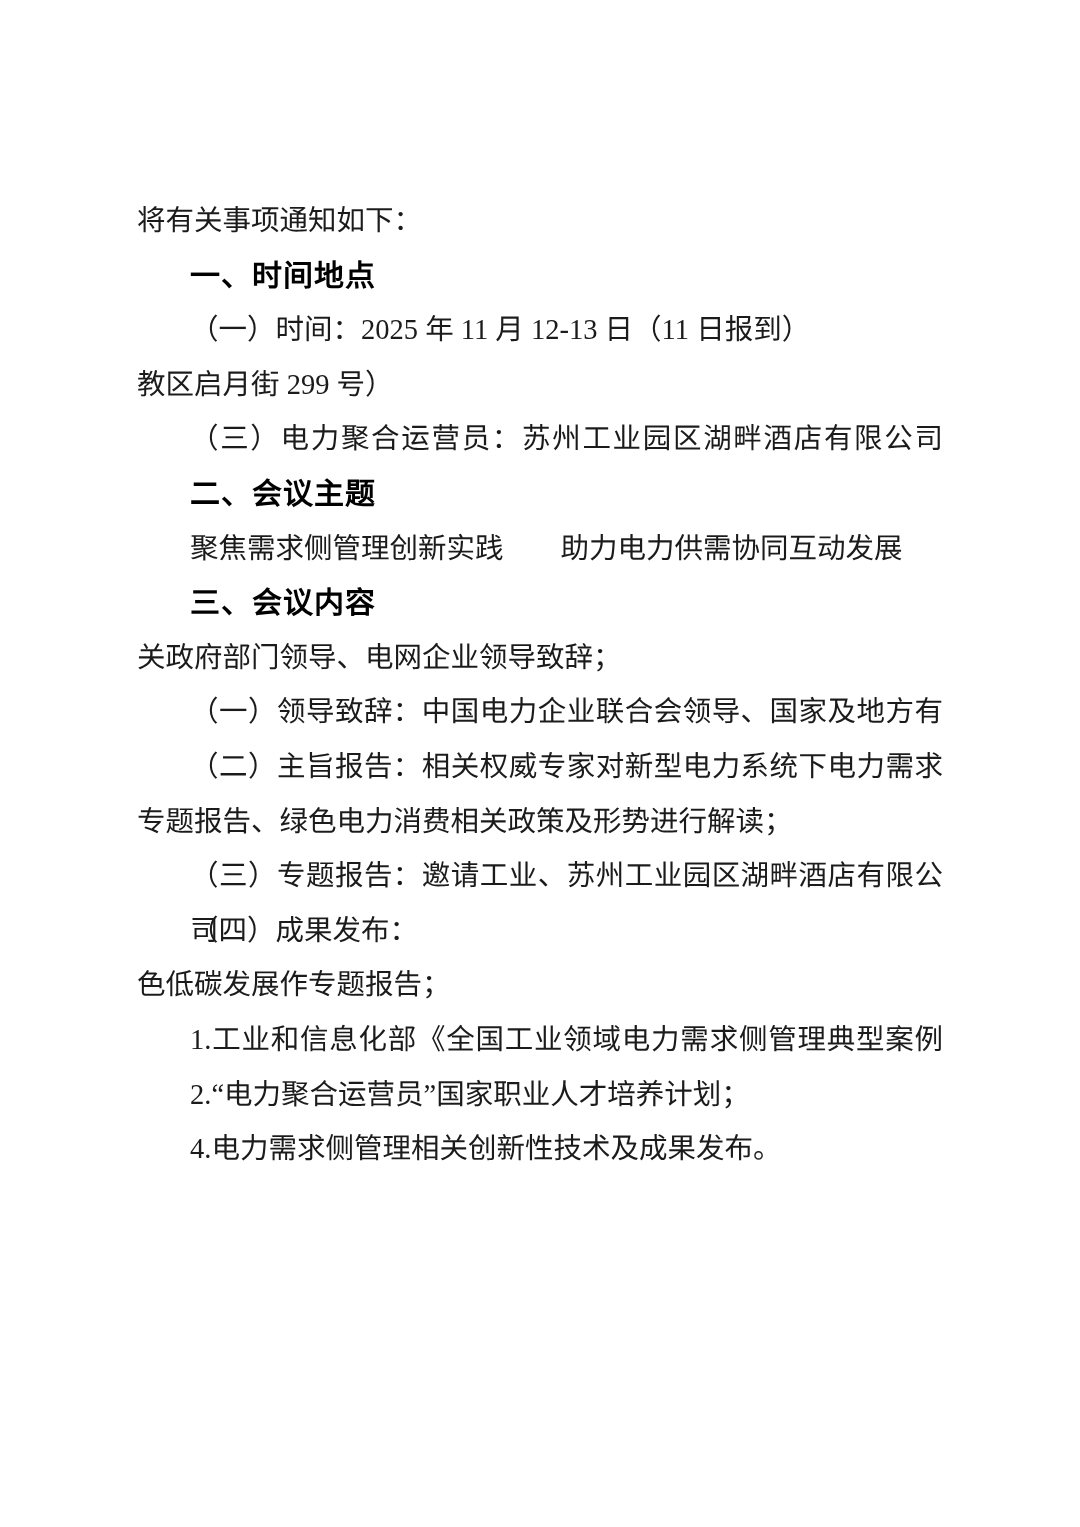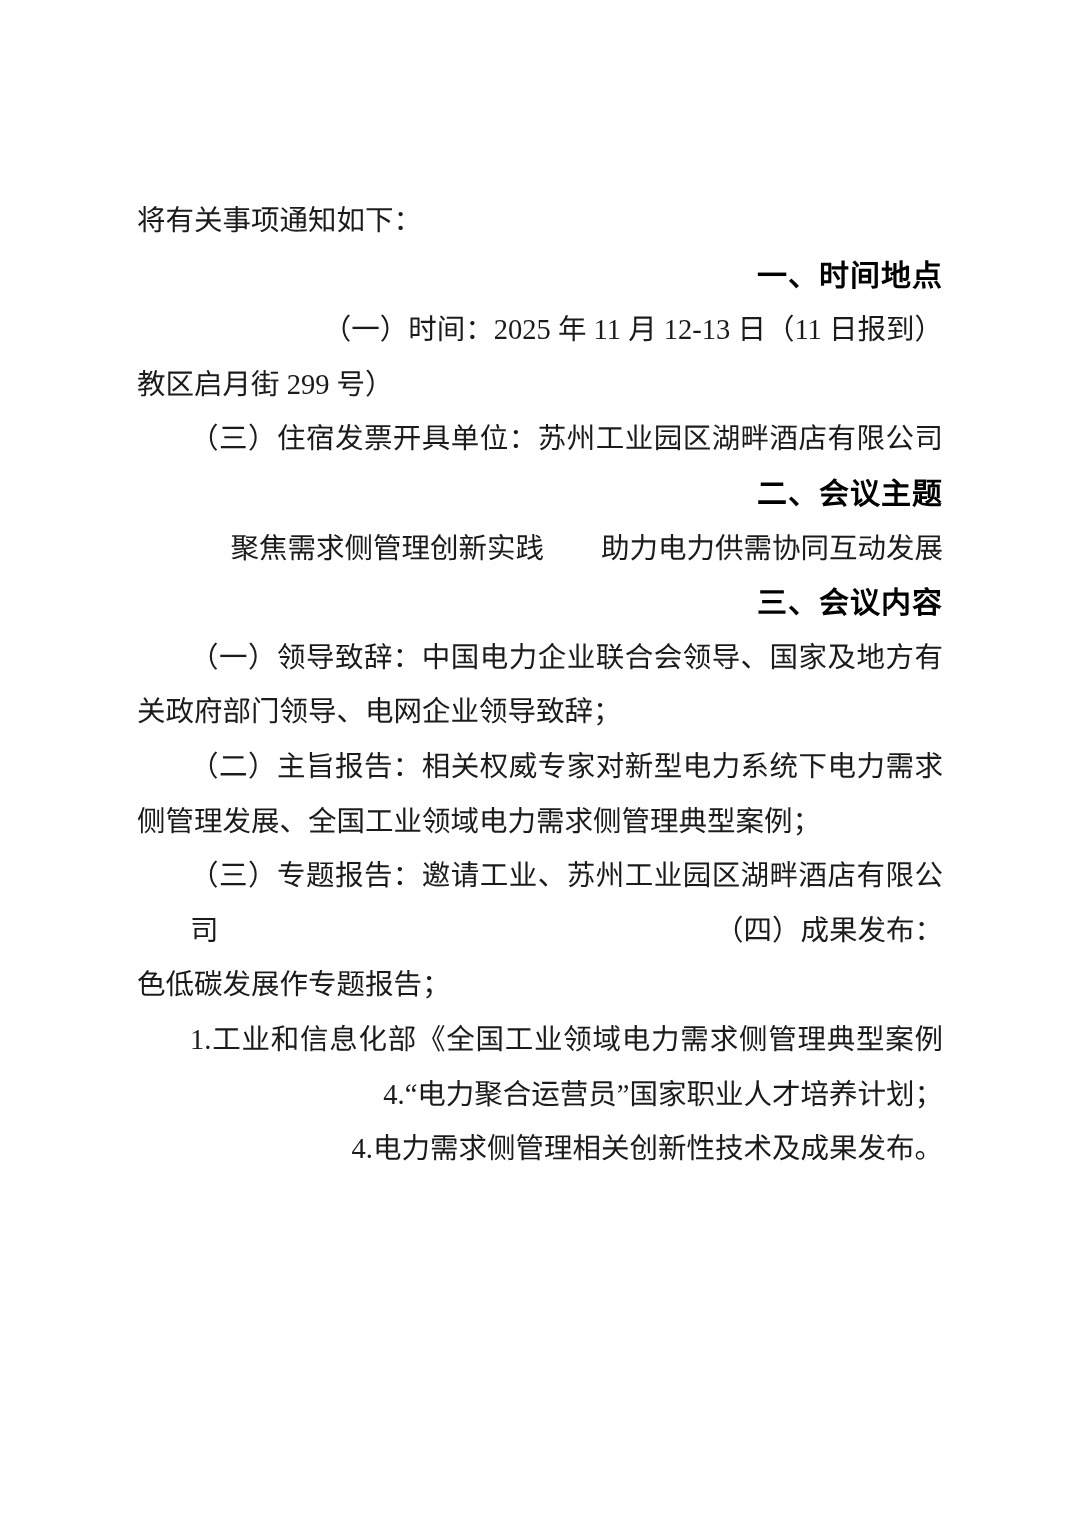--- a/index.html
+++ b/index.html
@@ -25,21 +25,20 @@
     height: 54.6px;
     line-height: 54.6px;
     font-size: 28.5px;
     font-family: "Liberation Serif", "DejaVu Serif", serif;
     color: #1b1b1b;
     text-align: left;
     white-space: nowrap;
   }
   .line.indent {
     padding-left: 53px;
-    text-align: right;
   }
   .line.heading {
     font-family: "Liberation Sans", "DejaVu Sans", sans-serif;
     font-weight: 700;
     font-size: 30px;
     color: #000000;
     letter-spacing: 1px;
   }
   .line.justify {
     white-space: normal;
@@ -60,29 +59,29 @@
 </style>
 </head>
 <body>
 
 <div class="page">
   <div class="content">
       <div class="line">将有关事项通知如下：</div>
       <div class="line heading indent">一、时间地点</div>
       <div class="line indent">（一）时间：2025 年 11 月 12-13 日（11 日报到）</div>
       <div class="line">教区启月街 299 号）</div>
-      <div class="line indent justify">（三）住宿发票开具单位：苏州工业园区湖畔酒店有限公司</div>
+      <div class="line indent justify">（三）电力聚合运营员：苏州工业园区湖畔酒店有限公司</div>
       <div class="line heading indent">二、会议主题</div>
       <div class="line indent">聚焦需求侧管理创新实践　　助力电力供需协同互动发展</div>
       <div class="line heading indent">三、会议内容</div>
+      <div class="line">关政府部门领导、电网企业领导致辞；</div>
       <div class="line indent justify">（一）领导致辞：中国电力企业联合会领导、国家及地方有</div>
-      <div class="line">关政府部门领导、电网企业领导致辞；</div>
       <div class="line indent justify">（二）主旨报告：相关权威专家对新型电力系统下电力需求</div>
-      <div class="line">侧管理发展、全国工业领域电力需求侧管理典型案例；</div>
+      <div class="line">专题报告、绿色电力消费相关政策及形势进行解读；</div>
       <div class="line indent justify">（三）专题报告：邀请工业、苏州工业园区湖畔酒店有限公司</div>
       <div class="line indent">（四）成果发布：</div>
       <div class="line">色低碳发展作专题报告；</div>
       <div class="line indent justify">1.工业和信息化部《全国工业领域电力需求侧管理典型案例</div>
-      <div class="line indent">4.“电力聚合运营员”国家职业人才培养计划；</div>
+      <div class="line indent">2.“电力聚合运营员”国家职业人才培养计划；</div>
       <div class="line indent">4.电力需求侧管理相关创新性技术及成果发布。</div>
     </div>
   <div class="page-number">— 2 —</div>
 </div>
 
 </body></html>

